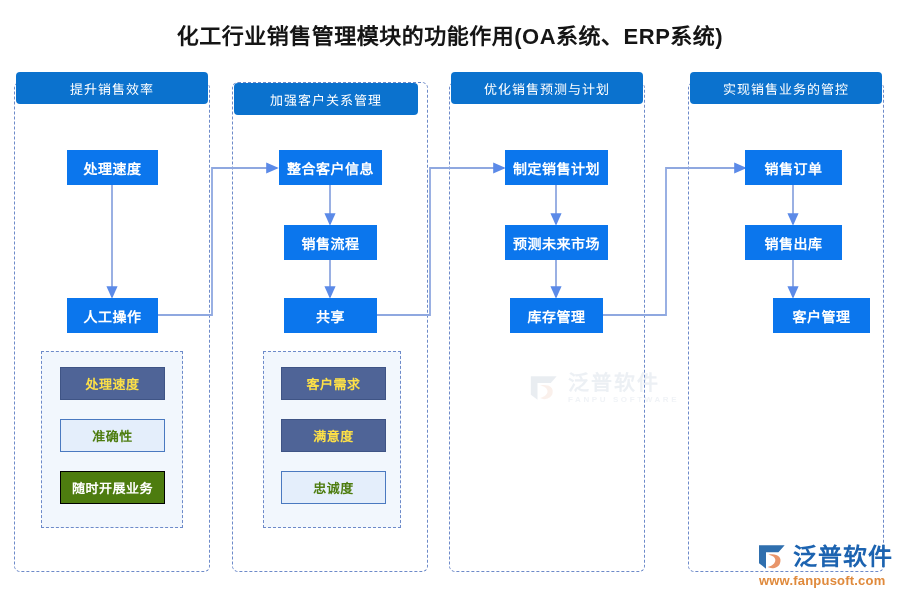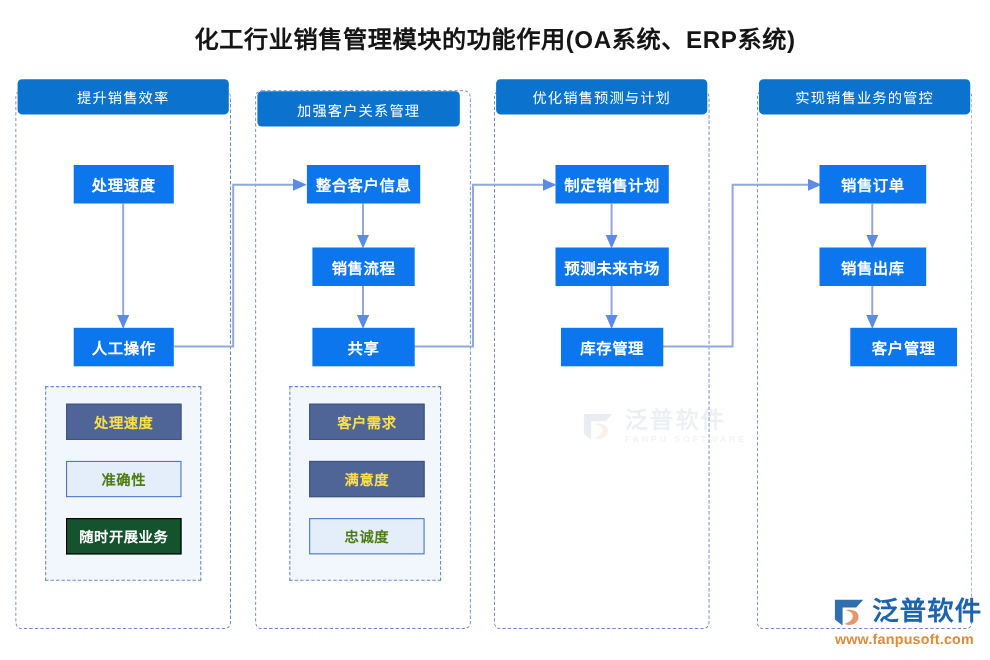--- a/index.html
+++ b/index.html
@@ -71,21 +71,21 @@
     position:absolute;
     height:33px;
     display:flex;align-items:center;justify-content:center;
     font-size:13px;font-weight:bold;
     white-space:nowrap;
     box-sizing:border-box;
     letter-spacing:.5px;
   }
   .chip.slate{ background:#4f6497; color:#fde047; border:1px solid #3f5485;}
   .chip.light{ background:#e4eefb; color:#4d7c0f; border:1.2px solid #4a79c0;}
-  .chip.dark { background:#14532d; color:#ffffff; border:1px solid #000000;}
+  .chip.dark { background:#4d7c0f; color:#ffffff; border:1px solid #000000;}
 
   
   #wires{position:absolute;left:0;top:0;width:900px;height:600px;pointer-events:none;}
 
   
   .watermark{
     position:absolute;
     left:528px;top:372px;
     display:flex;align-items:center;
     opacity:.30;

